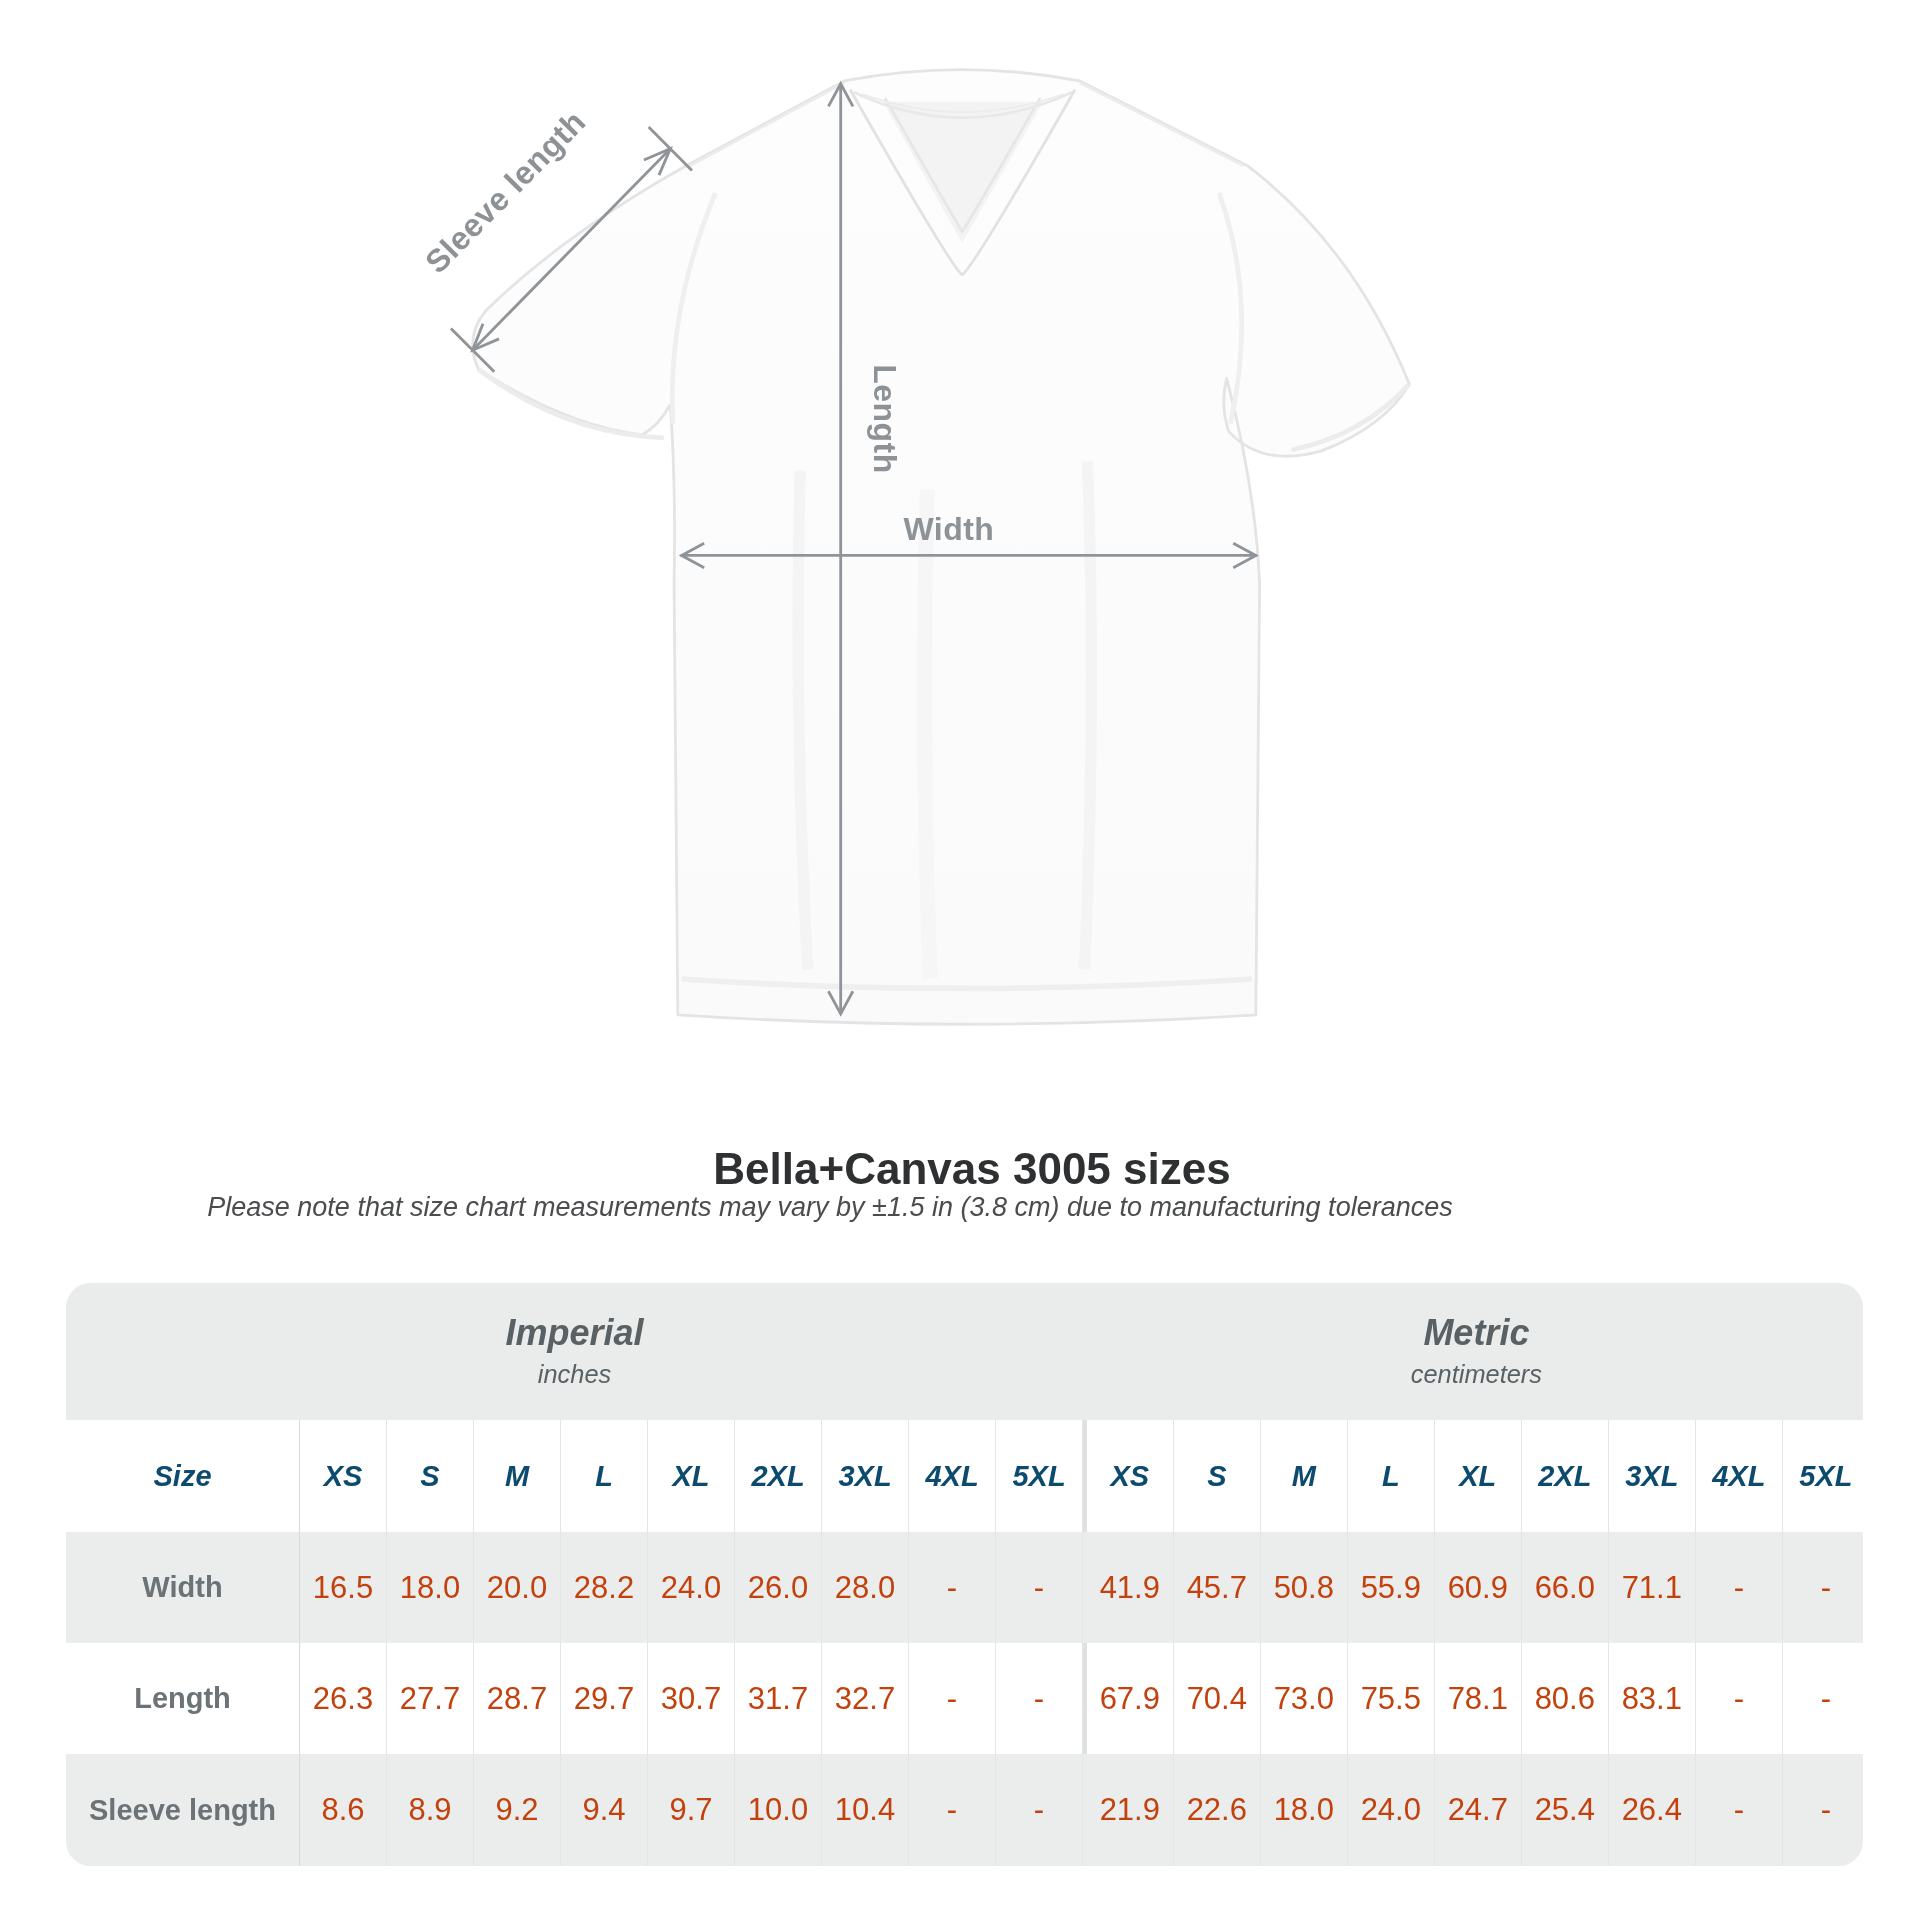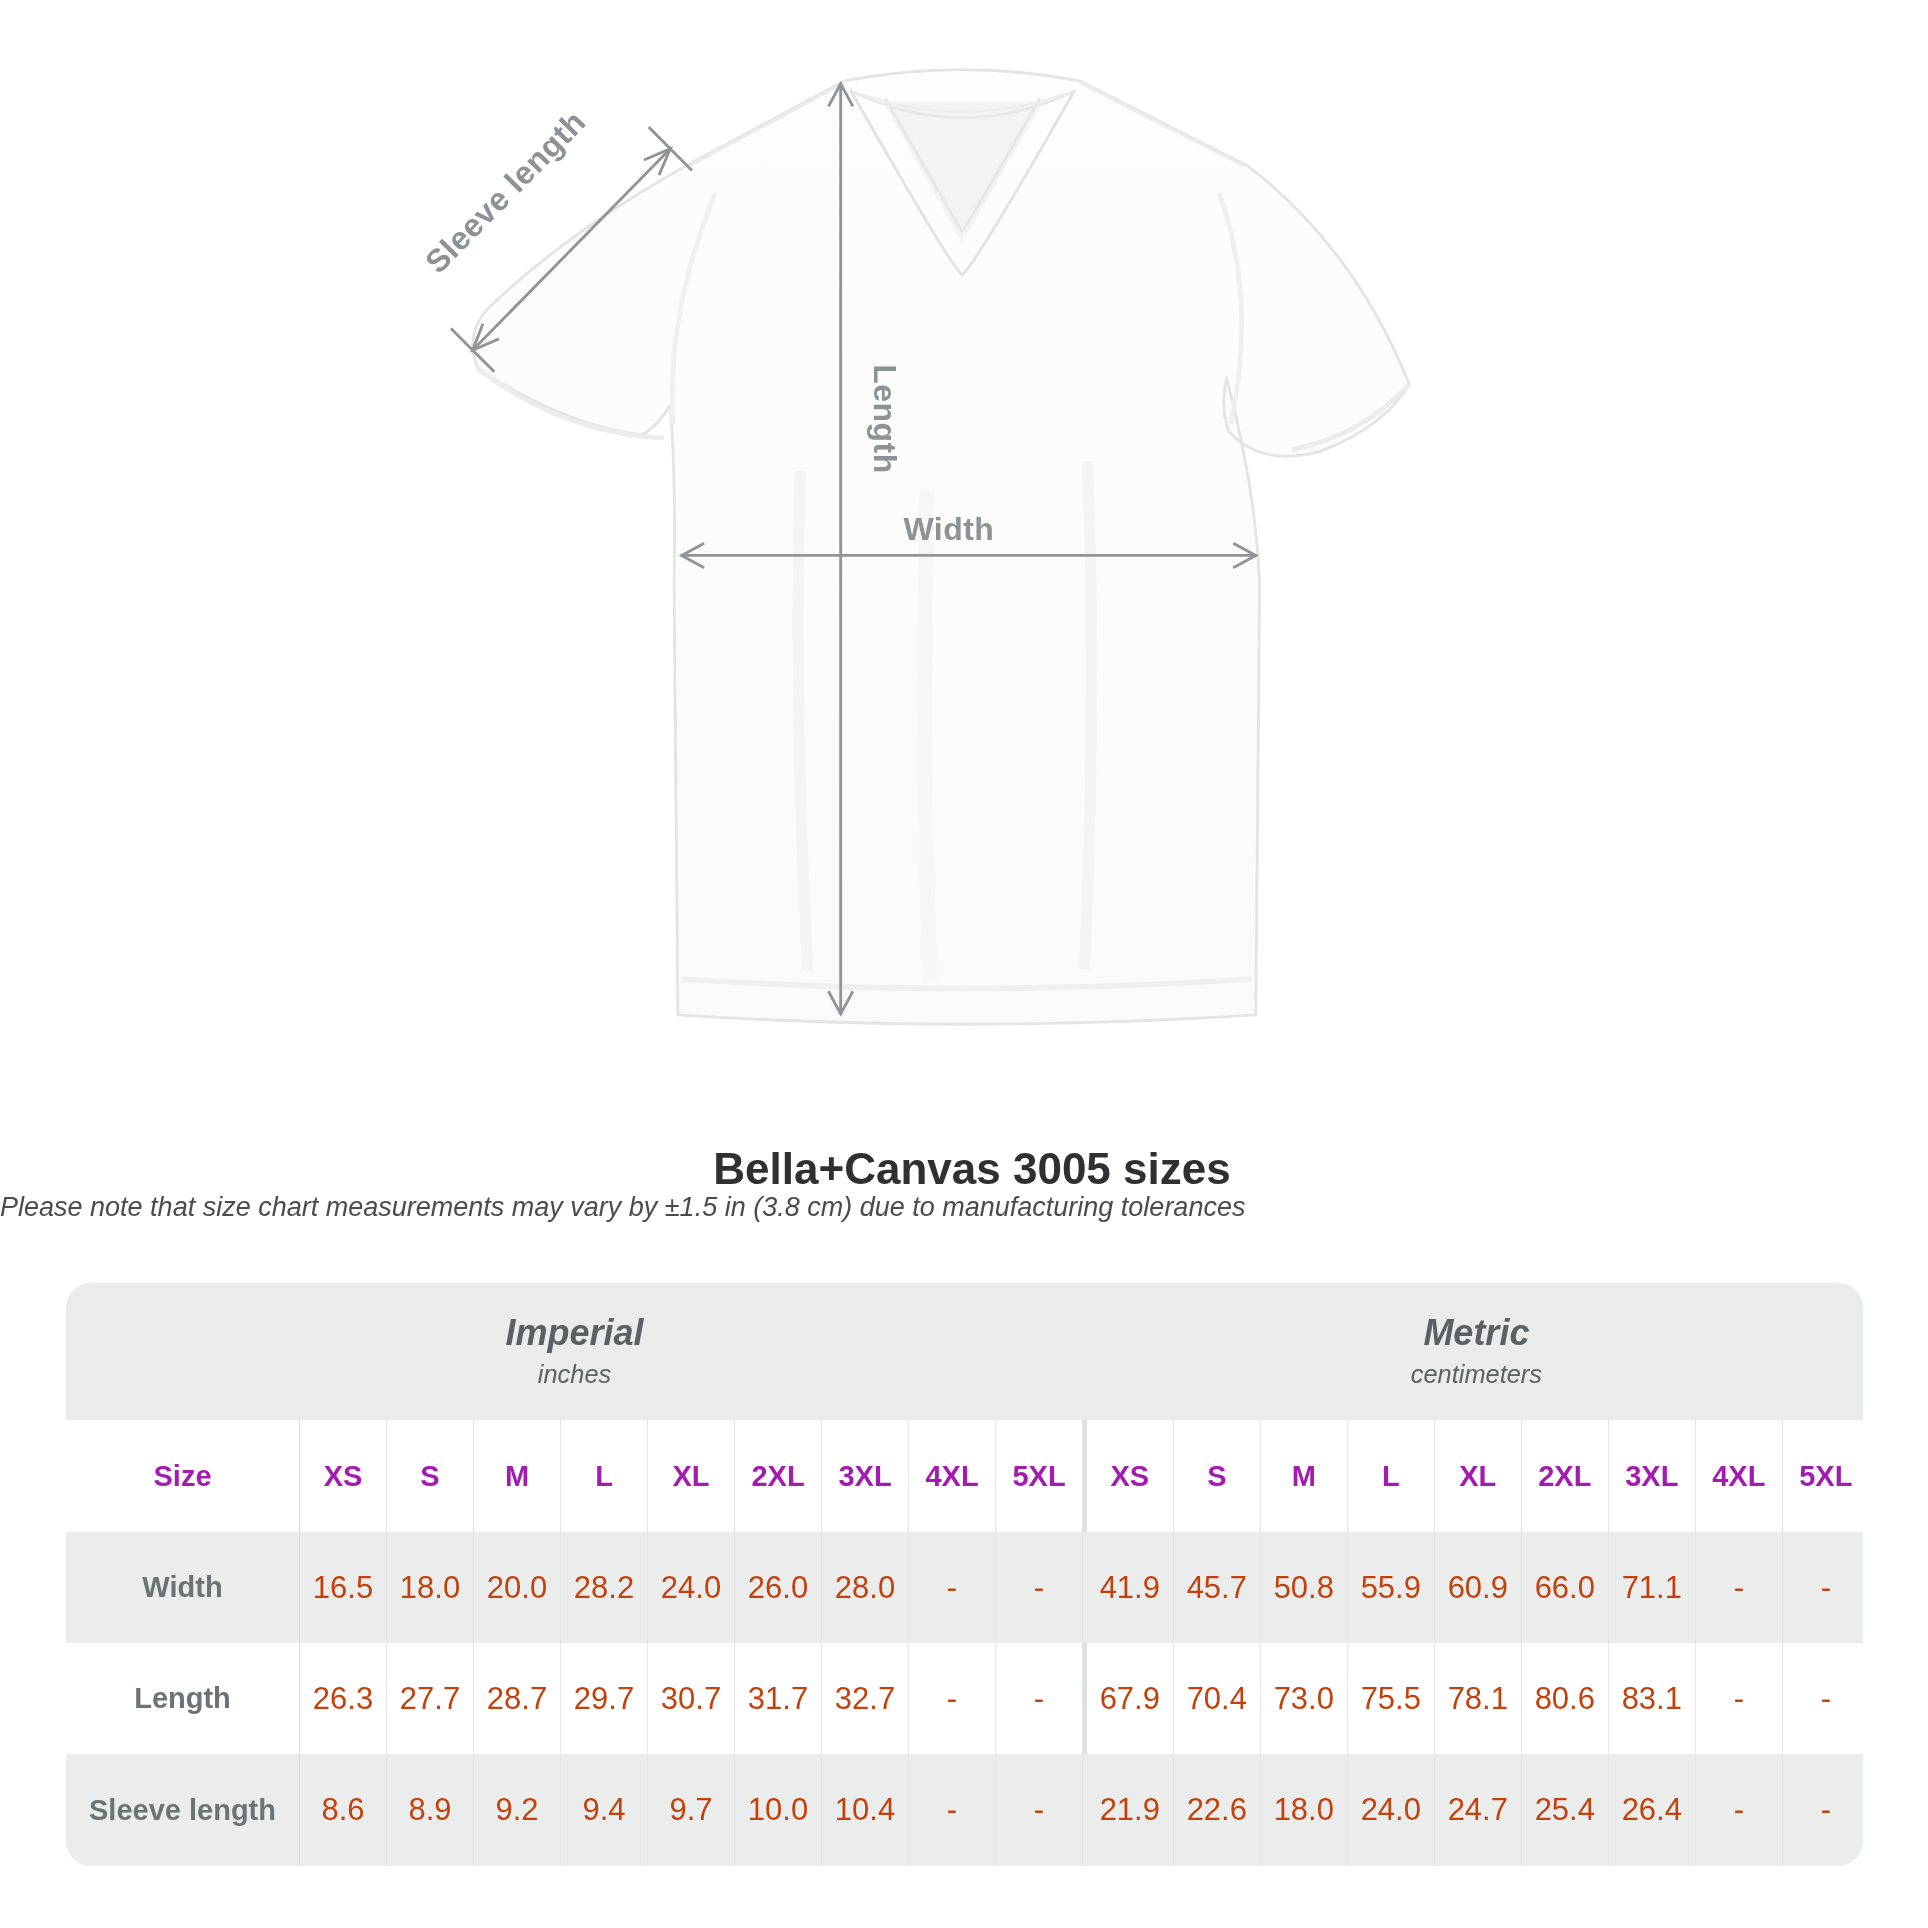--- a/index.html
+++ b/index.html
@@ -5,35 +5,35 @@
   html,body{margin:0;padding:0;background:#ffffff;}
   body{width:1928px;height:1928px;position:relative;font-family:"Liberation Sans",sans-serif;overflow:hidden;}
 
   
   #diagram{position:absolute;left:0;top:0;width:1928px;height:1092px;}
   .dim-label{font-family:"Liberation Sans",sans-serif;font-weight:bold;font-size:34px;fill:#8d9296;letter-spacing:.5px;}
 
   
   #chart-title{position:absolute;left:0;top:1136px;width:1928px;text-align:center;
     font-size:44px;font-weight:bold;color:#2e3032;margin:8px;}
-  #chart-subtitle{position:absolute;left:0;top:1192px;width:1660px;
+  #chart-subtitle{position:absolute;left:0;top:1192px;width:1660px;text-align:center;
     font-size:27px;font-style:italic;color:#4a4c4e;margin:0;}
 
   
   #size-table{position:absolute;left:66px;top:1283px;width:1797px;height:583px;
     border-radius:24.5px;overflow:hidden;background:#ffffff;}
   #size-grid{display:grid;width:100%;height:100%;
     grid-template-columns:234px repeat(9,87px) 3.8px repeat(9,87px);
     grid-template-rows:137px 112px 111px 111px 112px;}
   #size-grid > div{display:flex;align-items:center;justify-content:center;}
   .band{grid-column:span 10;background:#eaebeb;flex-direction:column;gap:11px;}
   .gname{color:#596165;font-weight:bold;font-style:italic;font-size:36px;line-height:1;}
   .gunit{color:#596165;font-style:italic;font-size:25.4px;line-height:1;}
   .cell{background:#ffffff;border-right:0.9px solid #e4e5e5;}
-  .cell.head{color:#a21caf;font-weight:bold;font-size:29px;}
+  .cell.head{color:#0c4a6e;font-weight:bold;font-size:29px;font-style:italic;}
   .rowlabel{color:#6b7377;font-weight:bold;font-size:29px;}
   .label-col{border-right:1.9px solid #d8d9d9 !important;}
   .val{color:#c2410c;font-size:31px;}
   .divider{background:#dfe0e0;}
   .alt{background:#ebecec;}
 </style>
 </head>
 <body>
 
 <svg id="diagram" viewBox="0 0 2048 1160" xmlns="http://www.w3.org/2000/svg">

